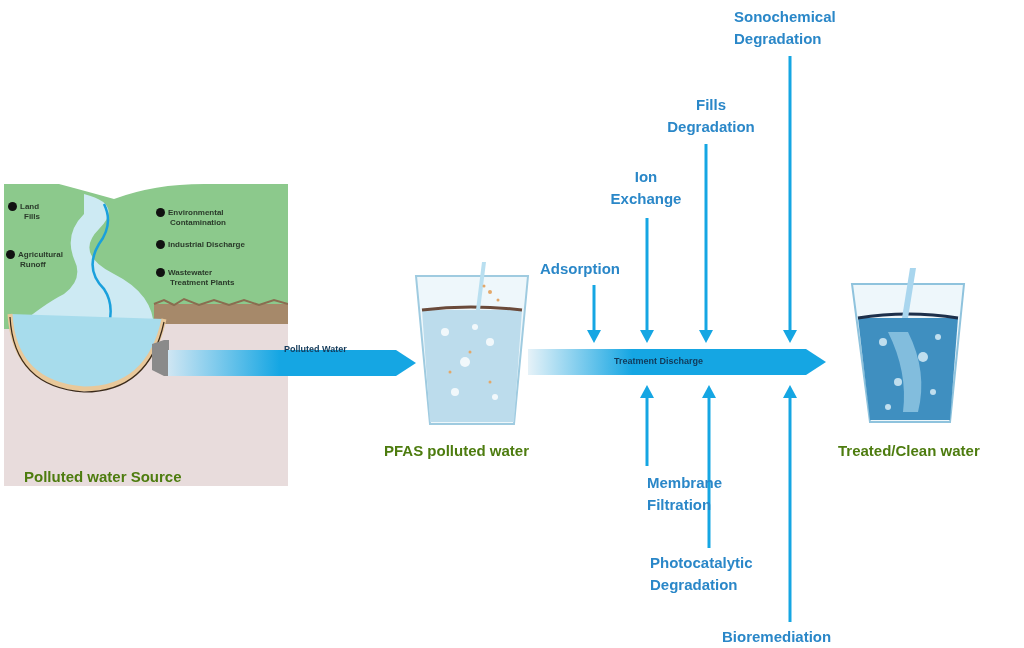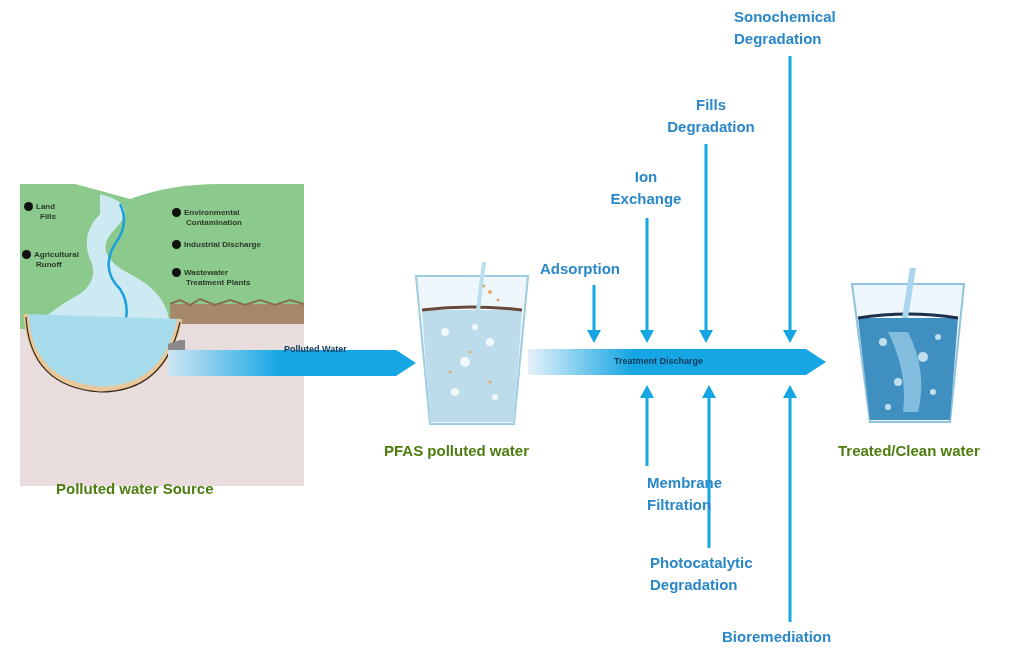--- a/index.html
+++ b/index.html
@@ -8,21 +8,21 @@
   .abs { position:absolute; }
   .lbl-dark { color:#4d7c0f; font-weight:bold; font-size:15px; white-space:nowrap; }
   .lbl-blue { color:#2a87c8; font-weight:bold; font-size:15px; line-height:22px; white-space:nowrap; }
   .src-lbl { font-size:8px; font-weight:bold; color:#2a3a2a; line-height:10px; white-space:nowrap; }
   .dot { display:inline-block; width:9px; height:9px; border-radius:50%; background:#111; vertical-align:middle; margin-right:3px; }
   .arrow-text { font-size:9px; font-weight:bold; color:#123a5a; white-space:nowrap; }
 </style>
 </head>
 <body>
 
-<div class="abs" style="left:20px;top:184px;width:284px;height:302px;">
+<div class="abs" style="left:4px;top:184px;width:284px;height:302px;">
   <svg width="284" height="302" viewBox="0 0 284 302">
 
     <rect x="0" y="130" width="284" height="172" fill="#e8dcdc"></rect>
 
     <path d="M0 0 L284 0 L284 120 L150 120 L150 145 L0 145 Z" fill="#8cc98c"></path>
 
     <path d="M55 0 Q85 8 110 15 Q150 0 200 0 Z" fill="#ffffff"></path>
 
     <path d="M80 10 Q120 20 95 45 Q70 70 110 90 Q150 110 150 145 L10 145 Q40 120 60 110 Q80 95 70 75 Q60 50 80 30 Z" fill="#cdeaf3"></path>
     <path d="M100 20 Q110 40 95 60 Q80 85 100 105 Q110 120 105 140" stroke="#1aa0dc" stroke-width="2.5" fill="none"></path>
@@ -51,21 +51,21 @@
   </div>
   <div class="abs src-lbl" style="left:152px;top:56px;">
     <span class="dot"></span><span>Industrial Discharge</span>
   </div>
   <div class="abs src-lbl" style="left:152px;top:84px;">
     <span class="dot"></span><span>Wastewater</span><br>
     <span style="margin-left:14px">Treatment Plants</span>
   </div>
 </div>
 
-<div class="abs lbl-dark" style="left:24px;top:480px;margin-left:32px;">Polluted water Source</div>
+<div class="abs lbl-dark" style="left:24px;top:468px;">Polluted water Source</div>
 
 <svg class="abs" style="left:168px;top:348px;" width="250" height="30">
   <defs>
     <linearGradient id="g1" x1="0" x2="1" y1="0" y2="0">
       <stop offset="0" stop-color="#cfe6f3"></stop>
       <stop offset="0.45" stop-color="#15a6e3"></stop>
       <stop offset="1" stop-color="#15a6e3"></stop>
     </linearGradient>
   </defs>
   <path d="M0 2 L228 2 L248 15 L228 28 L0 28 Z" fill="url(#g1)"></path>

